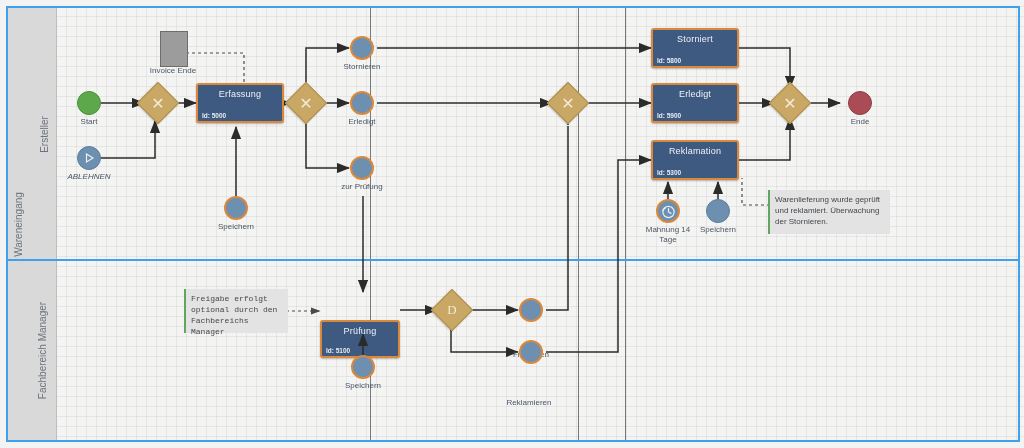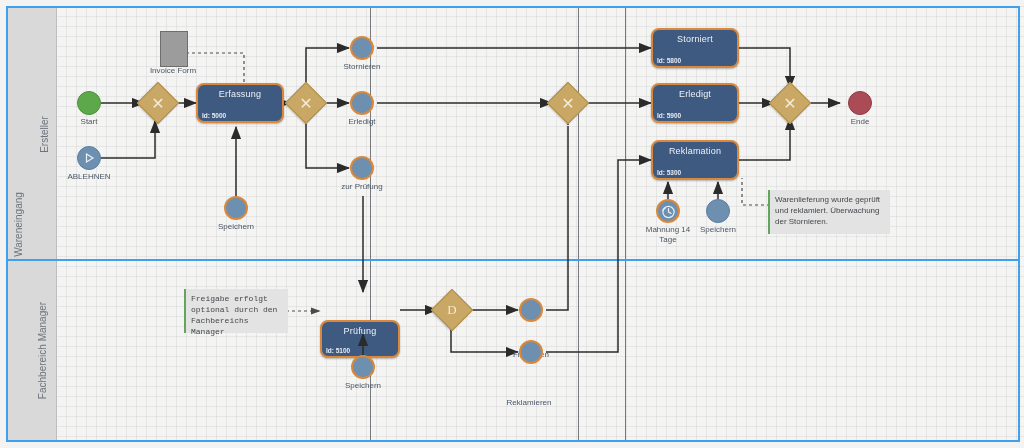--- a/index.html
+++ b/index.html
@@ -26,21 +26,21 @@
   .vlabel span{display:inline-block;transform:rotate(-90deg);}
 
   
   .pagebreak{position:absolute;width:0;border-left:1px solid #5f6468;opacity:.85;}
 
   
   svg#wires{position:absolute;left:0;top:0;width:1024px;height:448px;overflow:visible;}
 
   
   .node{position:absolute;}
-  .task{width:88px;height:40px;background:#3e5a80;border:2px solid #d9883c;border-radius:8px;
+  .task{width:88px;height:40px;background:#3e5a80;border:2px solid #d9883c;border-radius:3px;
         box-sizing:border-box;box-shadow:0 1px 2px rgba(0,0,0,.28);}
   .task .t-title{color:#eef2f7;font-size:9px;text-align:center;margin-top:4px;letter-spacing:.2px;}
   .task .t-id{position:absolute;left:4px;bottom:2px;color:#e7ecf2;font-size:6.5px;font-weight:bold;}
 
   .ev{border-radius:50%;box-sizing:border-box;}
   .ev-start{width:24px;height:24px;background:#5da84b;border:1px solid #4d8f3f;}
   .ev-end{width:24px;height:24px;background:#ab4b55;border:1px solid #8e3d46;}
   .ev-inter{width:24px;height:24px;background:#6d8fb0;border:2px solid #d9883c;}
   .ev-plain{width:24px;height:24px;background:#6d8fb0;border:1px solid #5d7e9e;}
 
@@ -158,26 +158,26 @@
     </div>
     <div class="cap" style="left:59px;top:117px;width:60px;">Start</div>
 
     <div class="node" style="left:77px;top:146px;">
       <div class="ev ev-plain" style="display:flex;align-items:center;justify-content:center;">
         <svg width="14" height="14" viewBox="0 0 14 14">
           <polygon points="4.5,3 11,7 4.5,11" fill="none" stroke="#eef2f7" stroke-width="1.2"></polygon>
         </svg>
       </div>
     </div>
-    <div class="cap" style="left:52px;top:172px;width:74px;">ABLEHNEN</div>
+    <div class="cap" style="left:52px;top:172px;width:74px;font-style:italic;">ABLEHNEN</div>
 
     <div class="node" style="left:160px;top:31px;">
       <div class="dataobj"></div>
     </div>
-    <div class="cap" style="left:141px;top:66px;width:64px;">Invoice Form</div>
+    <div class="cap" style="left:141px;top:66px;width:64px;">Invoice Ende</div>
 
     <div class="node" style="left:143px;top:88px;">
       <div class="gw"></div>
       <div class="gw-mark">✕</div>
     </div>
 
     <div class="node" style="left:196px;top:83px;">
       <div class="task" style="position:relative;">
         <div class="t-title">Erfassung</div>
         <div class="t-id">Id: 5000</div>

